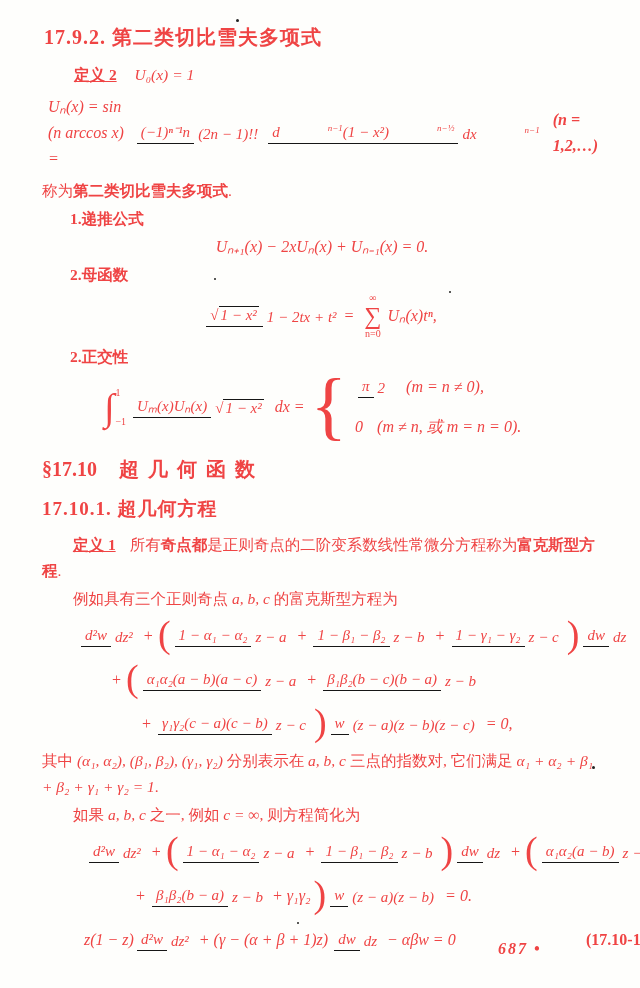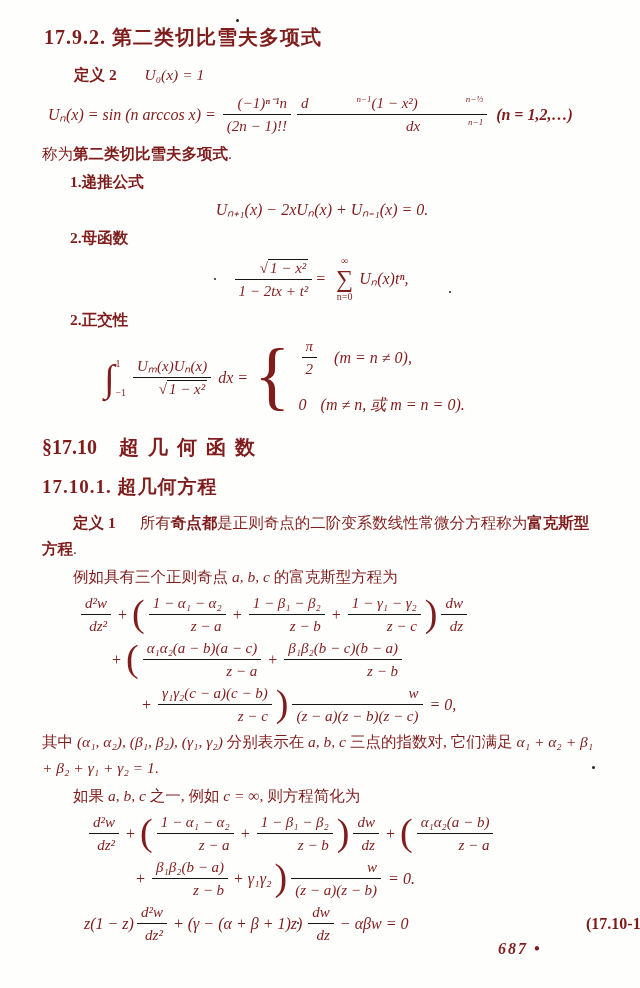--- a/index.html
+++ b/index.html
@@ -3,42 +3,42 @@
 <meta charset="utf-8">
 <style>
   html,body{margin:0;padding:0;background:#ffffff;}
   .page{
     position:relative;
     width:640px;height:988px;
     background:#fefefc;
     overflow:hidden;
     box-sizing:border-box;
     padding:22px 38px 0 42px;
-    color:#7f1d1d;
+    color:#ef4444;
     font-family:"Liberation Serif",serif;
     font-size:15.5px;
     line-height:26px;
   }
   .b{font-weight:700;}
   .mi{font-family:"Liberation Serif",serif;font-style:italic;}
   h1{font-size:20px;font-weight:700;margin:2px 0 12px 2px;letter-spacing:1px;line-height:26px;}
   h2{font-size:20px;font-weight:700;text-align:left;margin:16px 0 14px 0;line-height:26px;}
   h2 .hnum{margin-right:22px;}
   h2 .htitle{letter-spacing:2px;}
   h3{font-size:19px;font-weight:700;margin:2px 0 10px 0;letter-spacing:1px;line-height:26px;}
-  .deflabel{font-weight:700;margin-right:24px;}
+  .deflabel{font-weight:700;margin-right:14px;text-decoration:underline;}
   .itemlbl{font-weight:700;margin:2px 0 2px 28px;}
   .line{margin:0 0 2px 0;}
   .ind{margin-left:32px;}
   .para{margin:0 0 2px 0;text-indent:2em;width:562px;}
   .para2{margin:0 0 2px 0;width:562px;}
   .eqrow{display:flex;align-items:center;margin:5px 0;min-height:40px;font-size:16px;}
   .eqrow.c{justify-content:center;}
   .gap > *{margin-right:4px;}
-  .frac{display:inline-flex;flex-direction:column;text-align:right;vertical-align:middle;margin:0 3px;line-height:18px;font-size:15px;}
+  .frac{display:inline-flex;flex-direction:row;text-align:left;vertical-align:middle;margin:0 3px;line-height:18px;font-size:15px;}
   .frac .fn{border-bottom:1px solid #161616;padding:0 4px 2px 4px;white-space:nowrap;}
   .frac .fd{padding:2px 4px 0 4px;white-space:nowrap;}
   sup{font-size:9px;font-style:italic;line-height:0;margin-left:48px;}
   .sqrtsign{font-style:normal;}
   .radic{border-top:1px solid #161616;padding:0 2px;}
   .bigp{font-size:38px;font-style:normal;font-weight:400;line-height:0;vertical-align:middle;position:relative;top:-2px;margin:0 1px;}
   .plus{margin:0 4px;font-style:normal;}
   .sum{display:inline-flex;flex-direction:column;align-items:center;line-height:1;margin:0 6px;font-style:normal;}
   .sum .lim{font-size:10px;font-style:normal;line-height:1.2;}
   .sum .sg{font-size:24px;line-height:1;}

